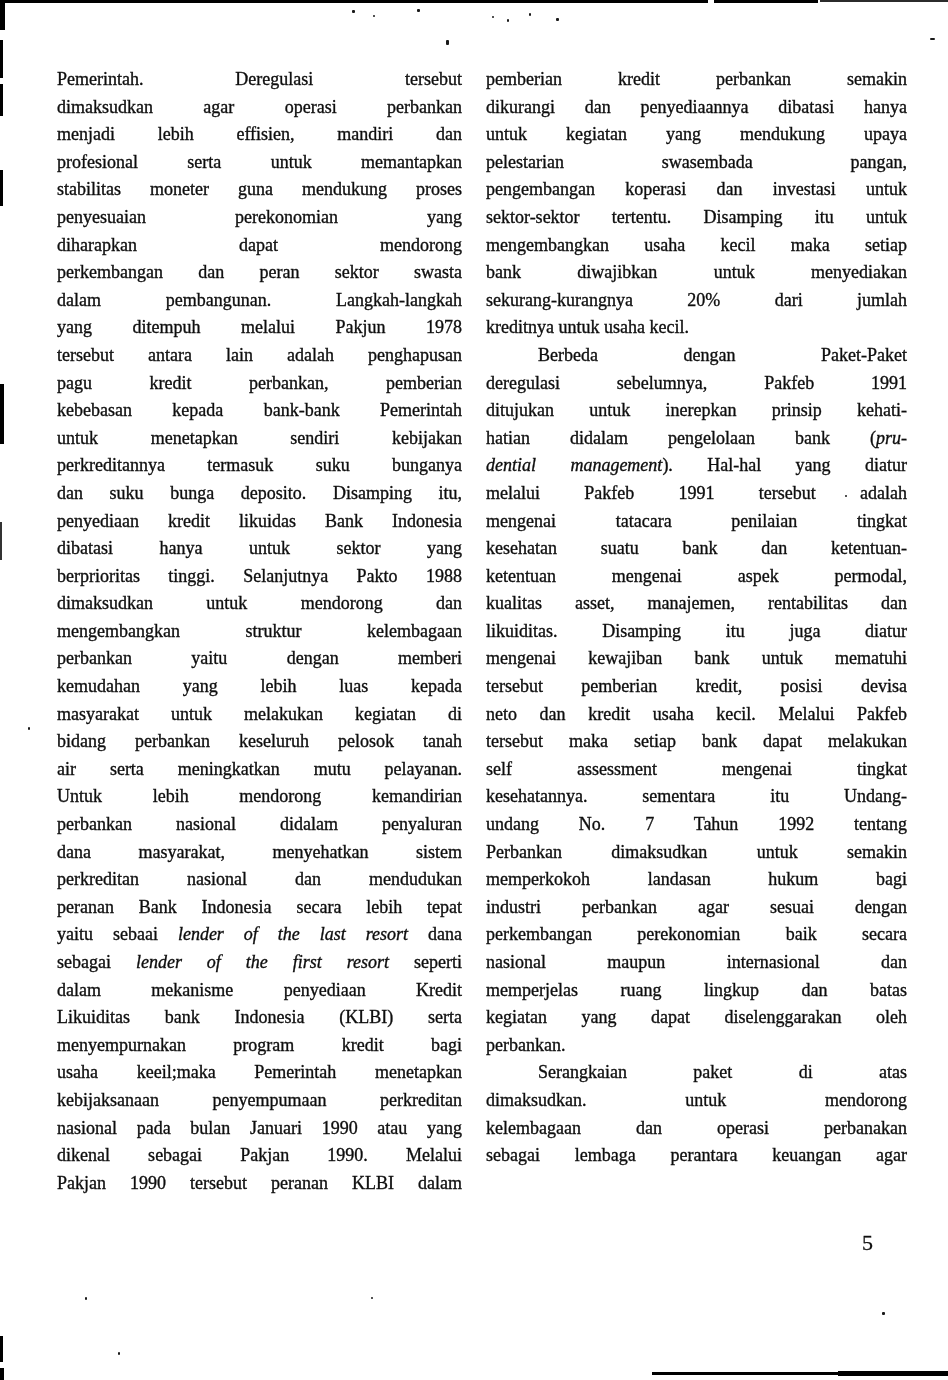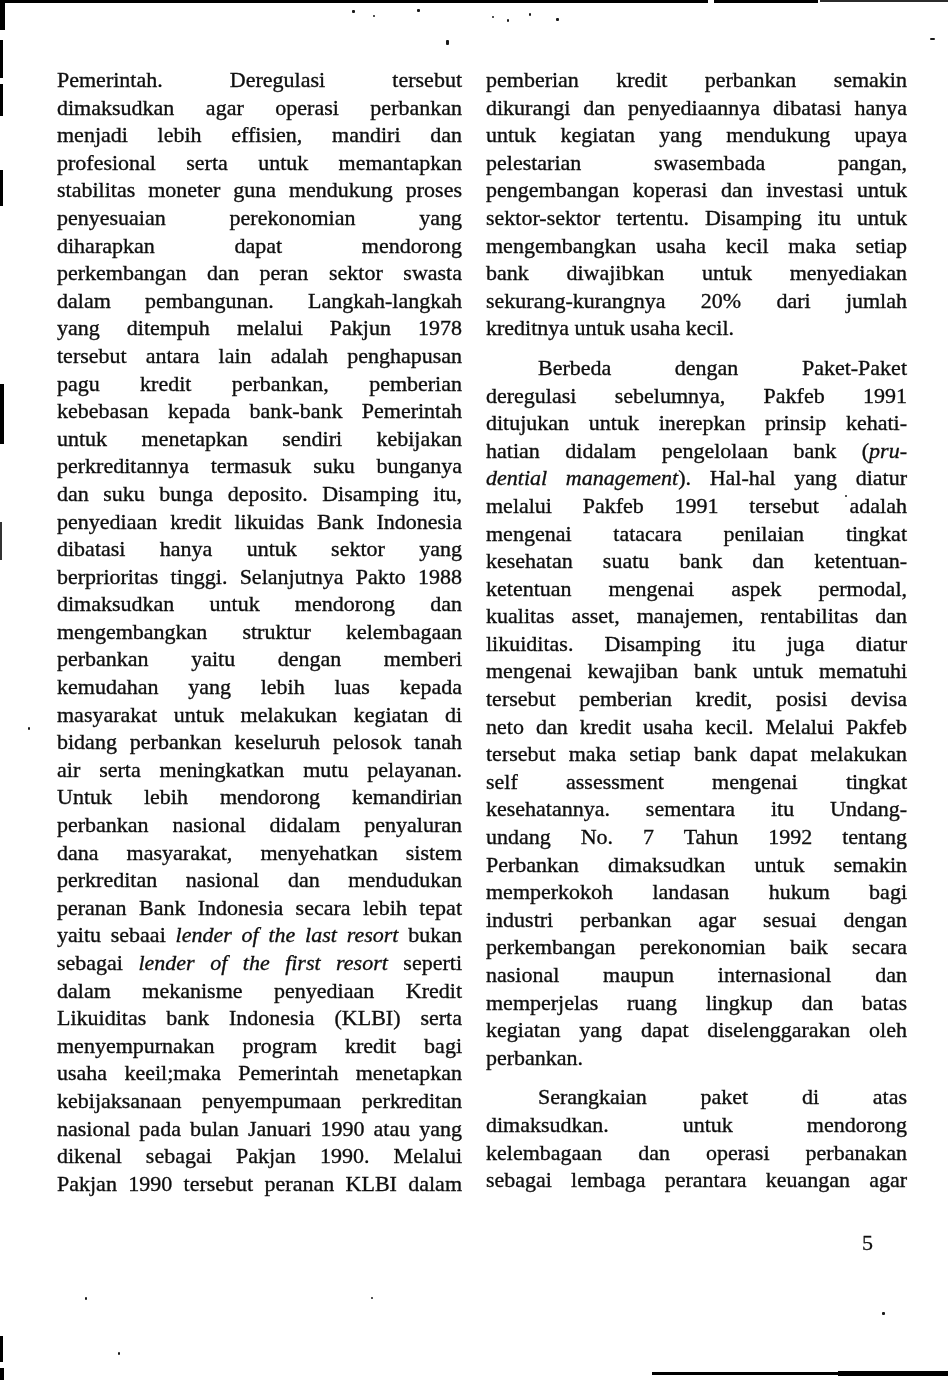--- a/index.html
+++ b/index.html
@@ -8,29 +8,29 @@
     width: 948px;
     height: 1380px;
     background: #ffffff;
     overflow: hidden;
     font-family: "Liberation Serif", "DejaVu Serif", serif;
     color: #0e0e0e;
   }
   .col {
     position: absolute;
     top: 66px;
-    font-size: 22px;
+    font-size: 18px;
     line-height: 27.6px;
     -webkit-text-stroke: 0.35px #111;
   }
   .col-left  { left: 57px;  width: 405px; }
   .col-right { left: 486px; width: 421px; }
   .tl { text-align: justify; text-align-last: justify; white-space: normal; }
   .tl.last { text-align-last: left; }
-  .tl.ind { text-indent: 52px; margin-top: 12px; }
+  .tl.ind { text-indent: 52px; }
   .it { font-style: italic; }
   .page-number {
     position: absolute;
     left: 862px;
     top: 1230px;
     font-size: 22px;
     -webkit-text-stroke: 0.3px #111;
   }
   
   .edge { position: absolute; background: #000; }
@@ -98,21 +98,21 @@
       <div class="tl"><span>perbankan yaitu dengan memberi</span></div>
       <div class="tl"><span>kemudahan yang lebih luas kepada</span></div>
       <div class="tl"><span>masyarakat untuk melakukan kegiatan di</span></div>
       <div class="tl"><span>bidang perbankan keseluruh pelosok tanah</span></div>
       <div class="tl"><span>air serta meningkatkan mutu pelayanan.</span></div>
       <div class="tl"><span>Untuk lebih mendorong kemandirian</span></div>
       <div class="tl"><span>perbankan nasional didalam penyaluran</span></div>
       <div class="tl"><span>dana masyarakat, menyehatkan sistem</span></div>
       <div class="tl"><span>perkreditan nasional dan mendudukan</span></div>
       <div class="tl"><span>peranan Bank Indonesia secara lebih tepat</span></div>
-      <div class="tl"><span>yaitu sebaai </span><span class="it">lender of the last resort</span><span> bukan</span></div>
+      <div class="tl"><span>yaitu sebaai </span><span class="it">lender of the last resort</span><span> dana</span></div>
       <div class="tl"><span>sebagai </span><span class="it">lender of the first resort</span><span> seperti</span></div>
       <div class="tl"><span>dalam mekanisme penyediaan Kredit</span></div>
       <div class="tl"><span>Likuiditas bank Indonesia (KLBI) serta</span></div>
       <div class="tl"><span>menyempurnakan program kredit bagi</span></div>
       <div class="tl"><span>usaha keeil;maka Pemerintah menetapkan</span></div>
       <div class="tl"><span>kebijaksanaan penyempumaan perkreditan</span></div>
       <div class="tl"><span>nasional pada bulan Januari 1990 atau yang</span></div>
       <div class="tl"><span>dikenal sebagai Pakjan 1990. Melalui</span></div>
       <div class="tl"><span>Pakjan 1990 tersebut peranan KLBI dalam</span></div>
     </div>

